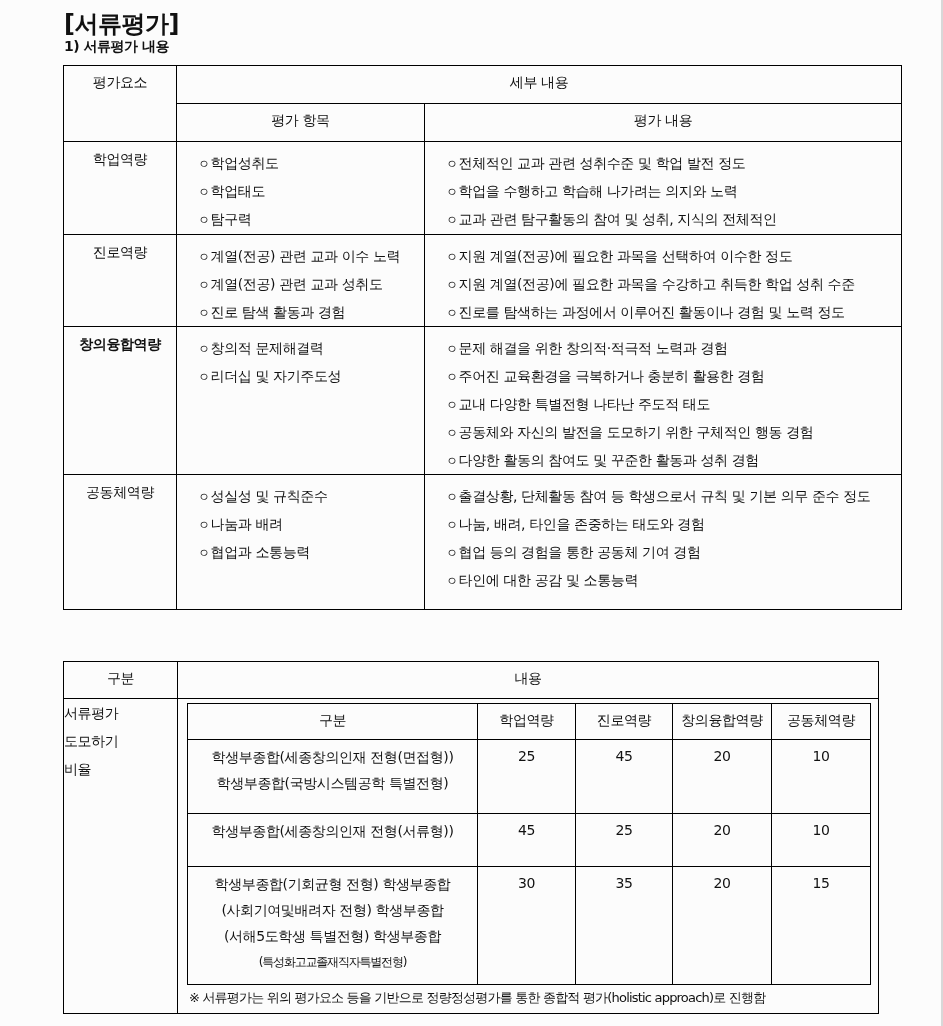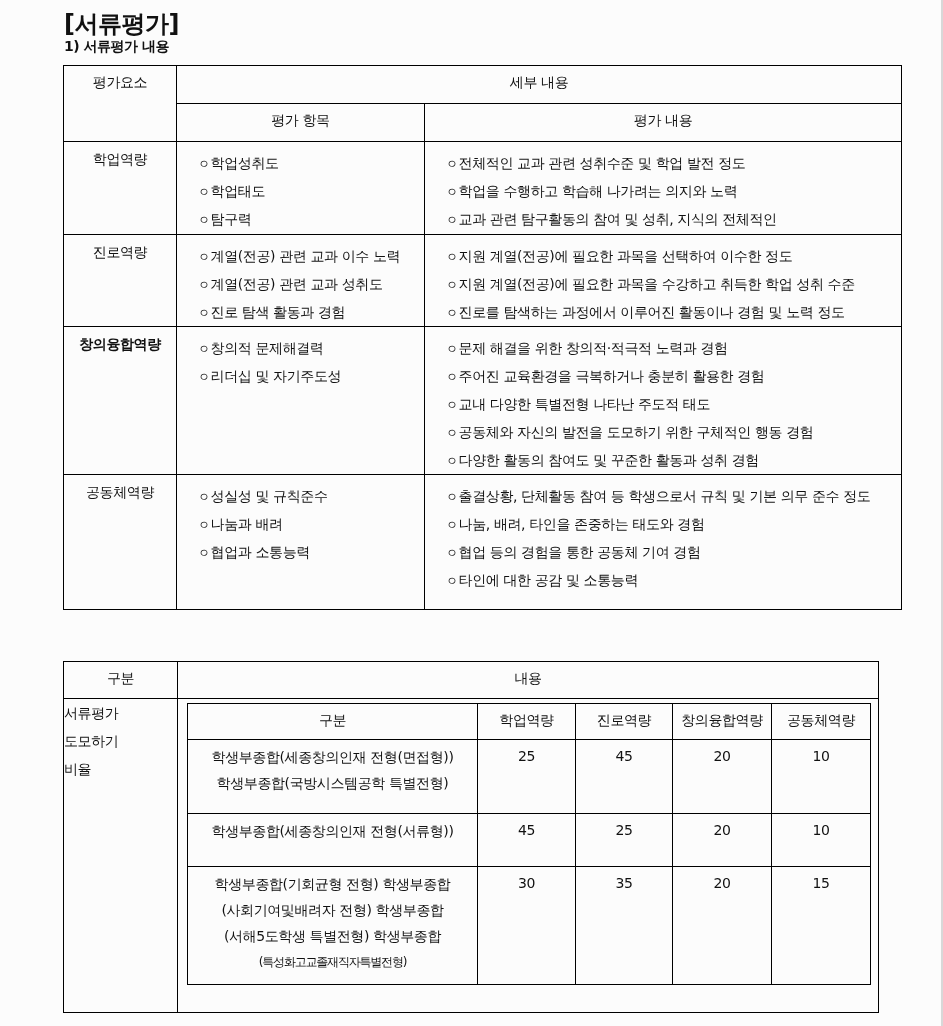--- a/index.html
+++ b/index.html
@@ -187,19 +187,20 @@
               <div>(서해5도학생 특별전형) 학생부종합</div>
               <div class="small-line">(특성화고교졸재직자특별전형)</div>
             </td>
             <td class="num">30</td>
             <td class="num">35</td>
             <td class="num">20</td>
             <td class="num">15</td>
           </tr>
         </tbody>
             </table>
+        <div class="note">※ 서류평가는 위의 평가요소 등을 기반으로 정량정성평가를 통한 종합적 평가(holistic approach)로 진행함</div>
       </td>
     </tr>
   </tbody>
     </table>
 </div>
 
 <div class="right-rule"></div>
 
 </body></html>

